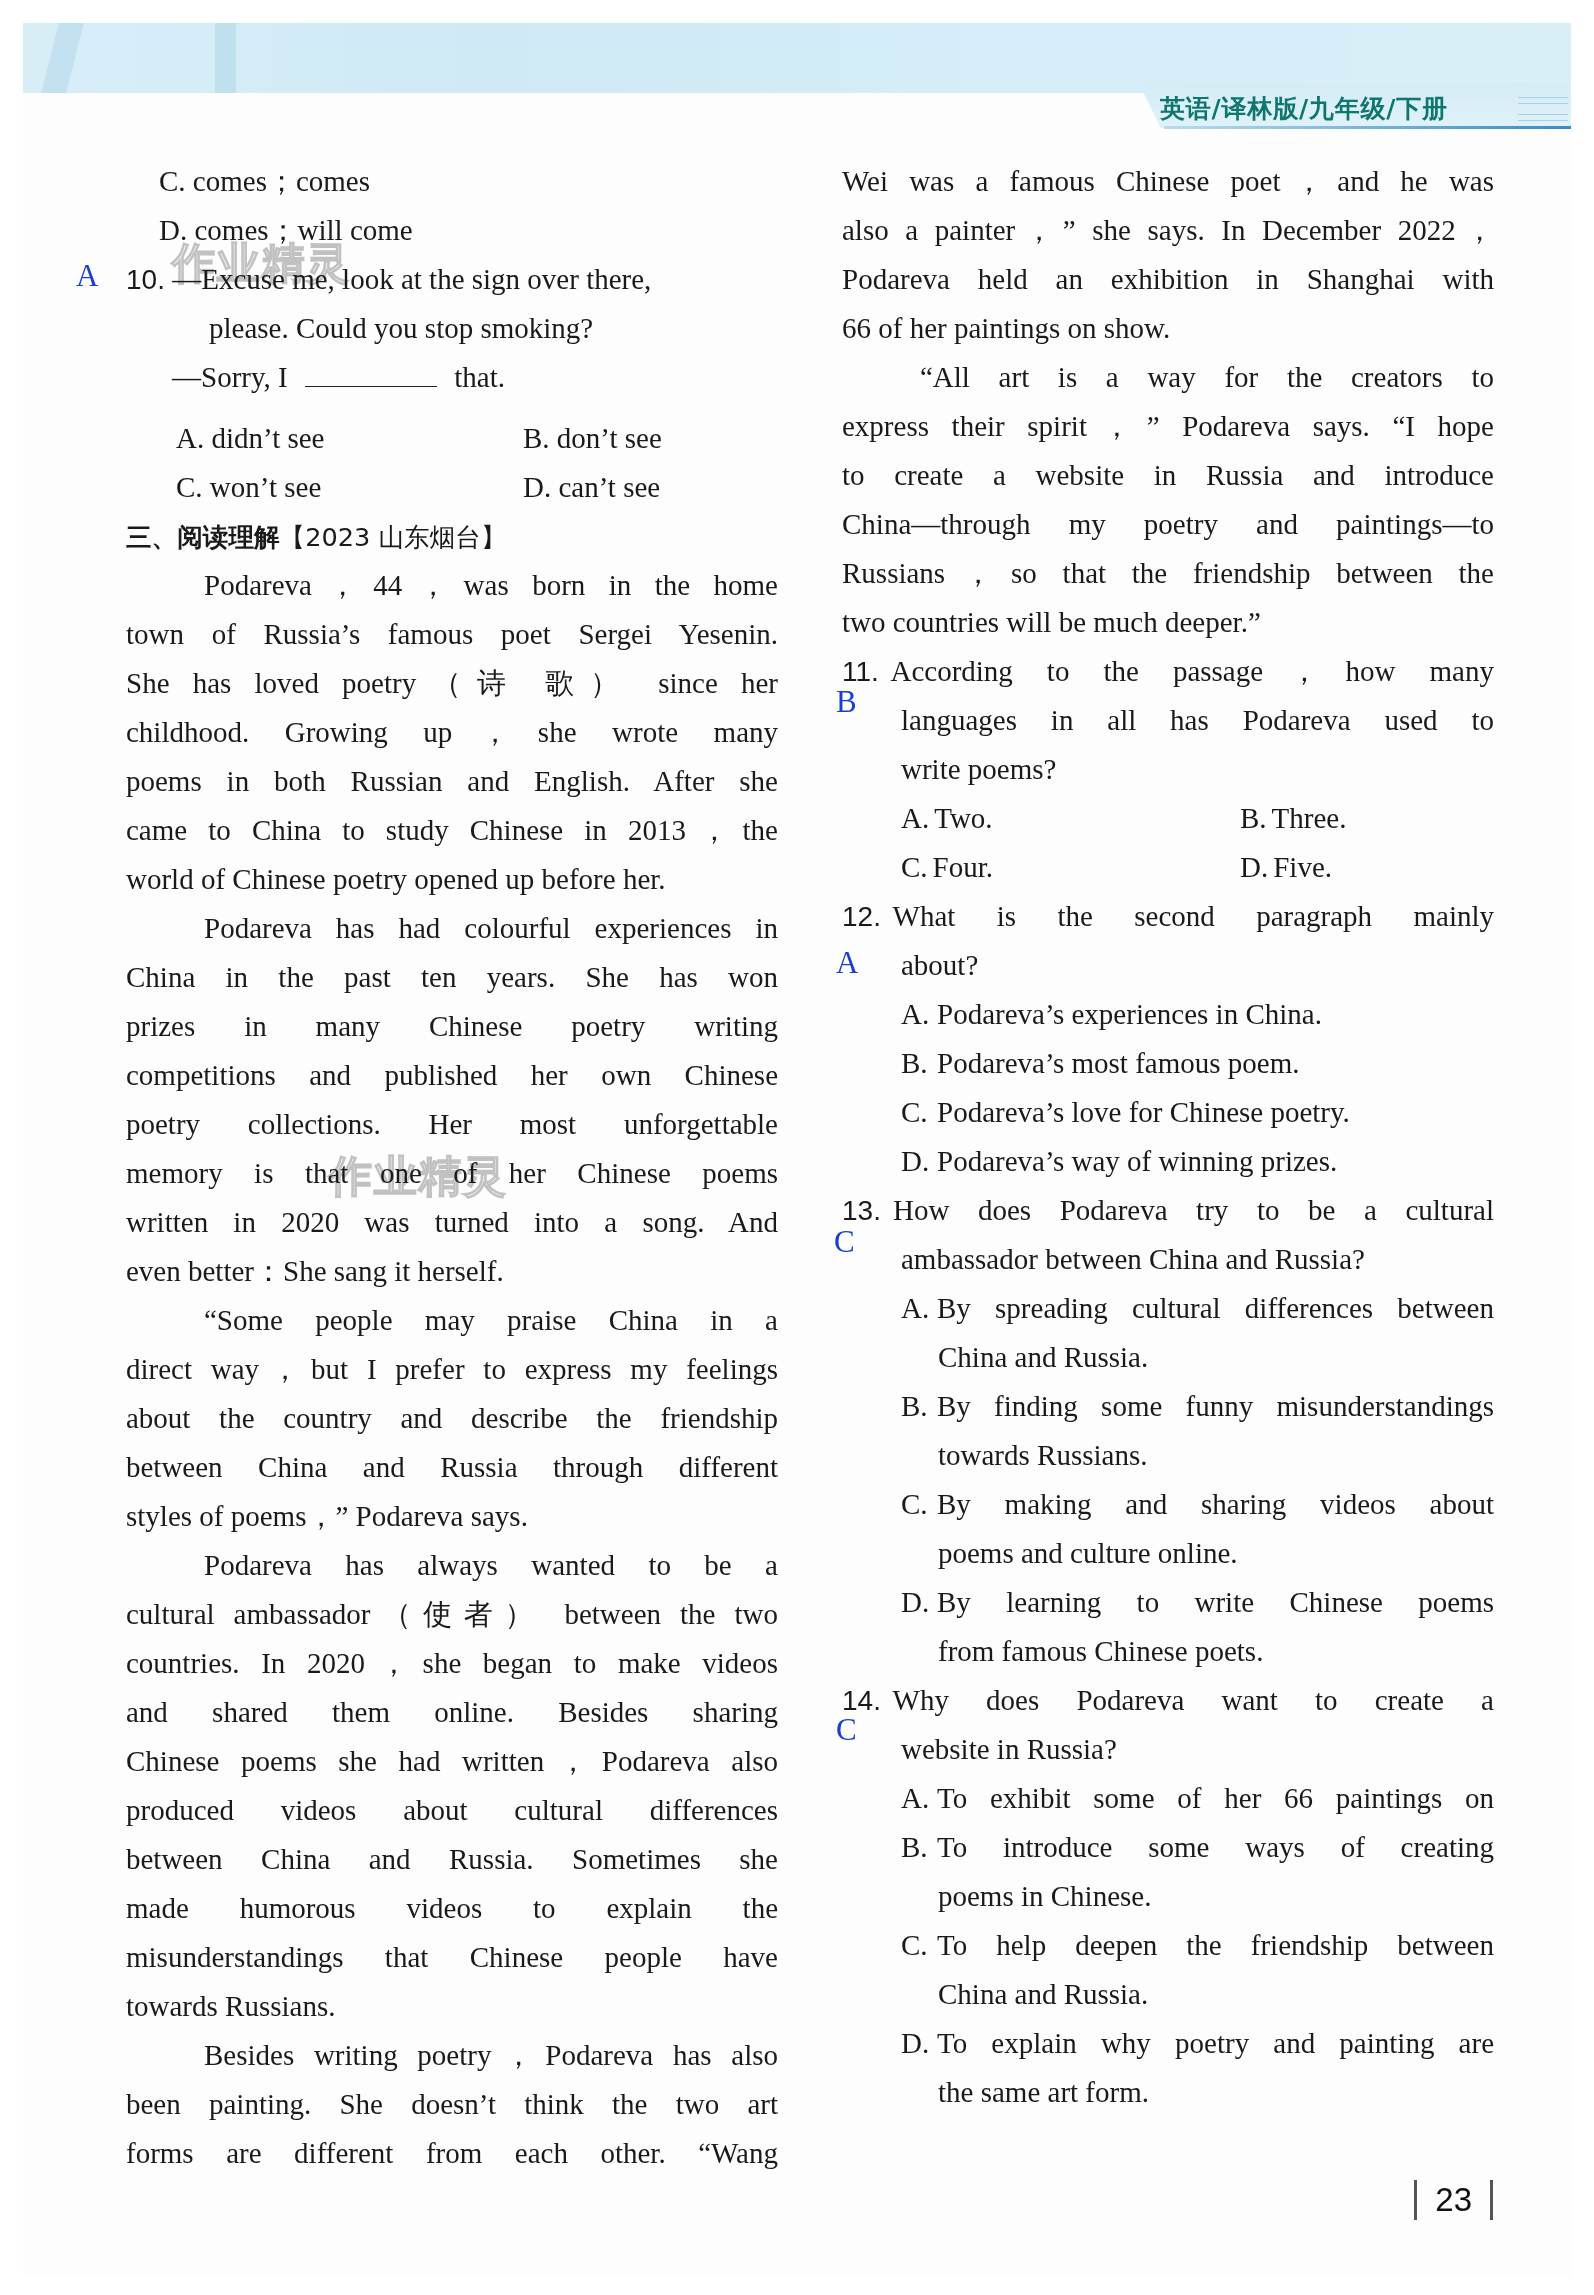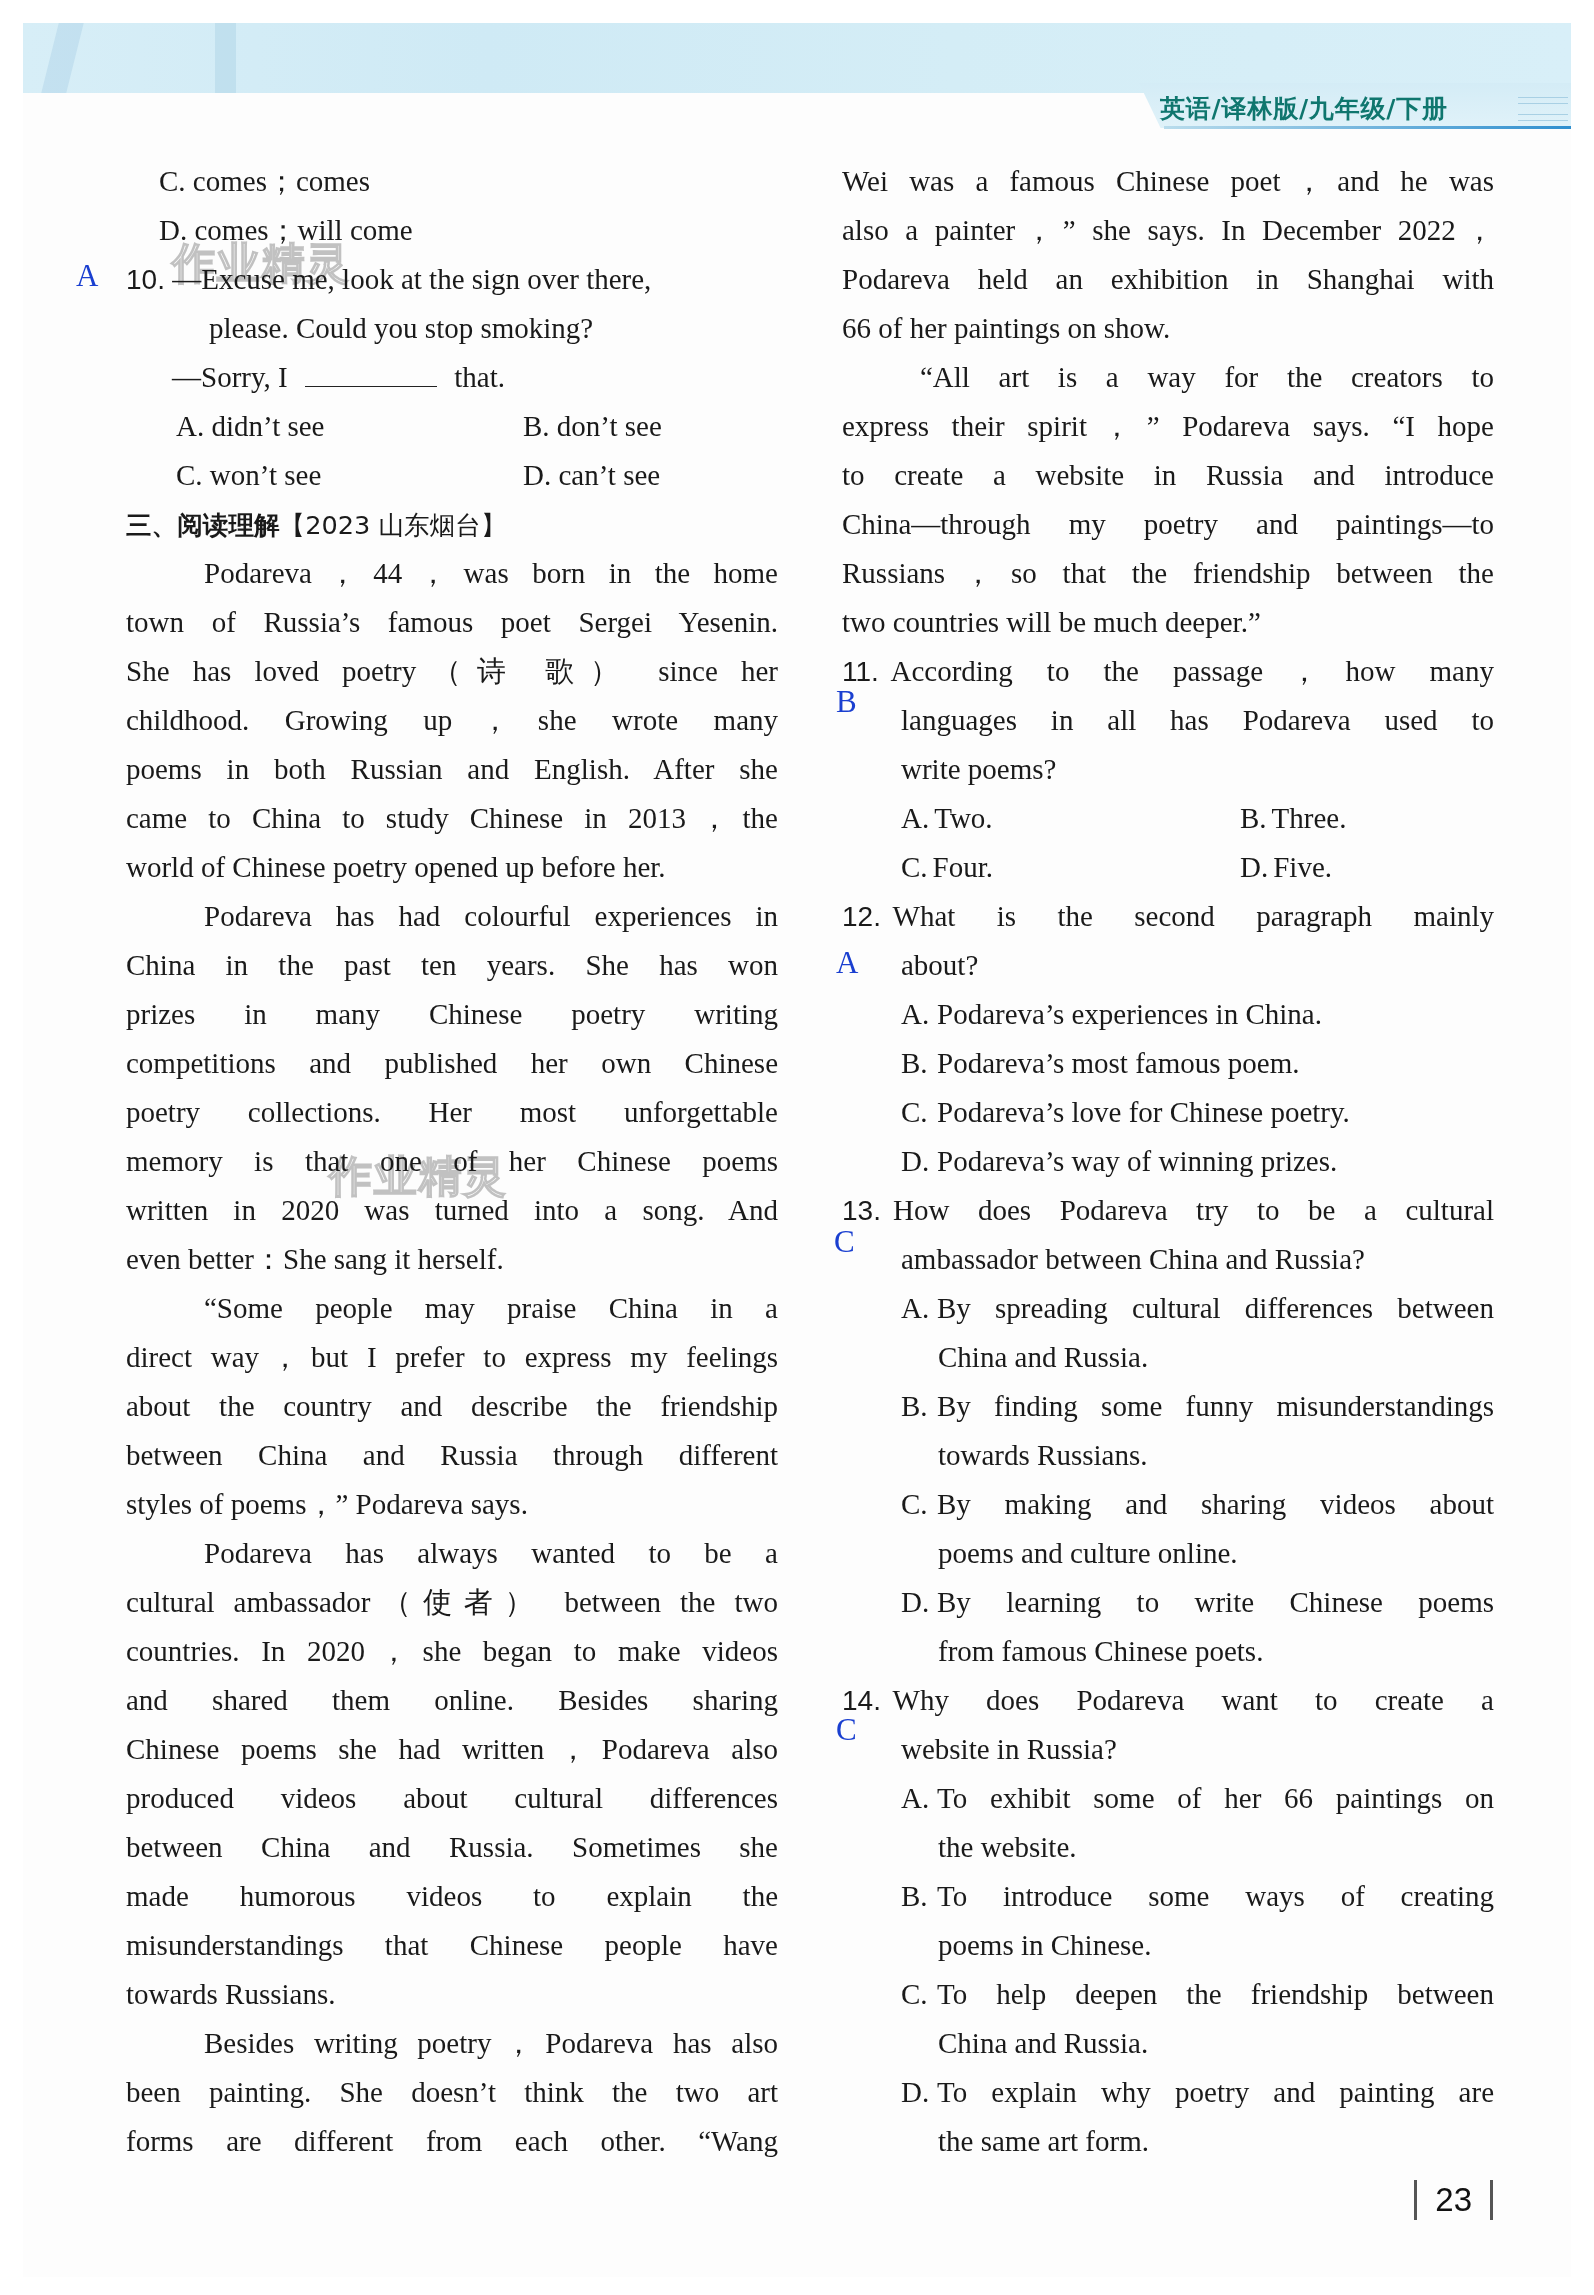--- a/index.html
+++ b/index.html
@@ -82,21 +82,21 @@
       <span>—Excuse me, look at the sign over there,</span>
     </div>
     <div class="line" style="padding-left:83px;">
       <span>please. Could you stop smoking?</span>
     </div>
     <div class="line" style="padding-left:46px;">
       <span>—Sorry, I</span>
       <span class="blank"></span>
       <span>that.</span>
     </div>
-    <div class="opt-row" style="padding-left:50px;">
+    <div class="opt-row" style="padding-left:50px;margin-top:12px;">
       <span style="width:347px;"><span>A.</span> <span>didn’t see</span></span>
       <span><span>B.</span> <span>don’t see</span></span>
     </div>
     <div class="opt-row" style="padding-left:50px;">
       <span style="width:347px;"><span>C.</span> <span>won’t see</span></span>
       <span><span>D.</span> <span>can’t see</span></span>
     </div>
   </div>
 
   <div class="line">
@@ -225,21 +225,20 @@
       <div>
         <div class="line j" style="padding-left: 0px; display: flex; gap: 11.6px;">
           <span class="qnum">14.</span>
           <span class="j" style="flex: 1 1 0%;">Why does Podareva want to create a</span>
         </div>
         <div class="line" style="padding-left: 59px;">website in Russia?</div>
         <div class="line" style="padding-left: 59px; display: flex;">
           <span style="width: 36px; flex: 0 0 auto;">A.</span>
           <span class="j" style="flex: 1 1 0%;">To exhibit some of her 66 paintings on</span>
         </div>
-        <div class="line" style="padding-left: 96px;">the website.</div>
         <div class="line" style="padding-left: 59px; display: flex;">
           <span style="width: 36px; flex: 0 0 auto;">B.</span>
           <span class="j" style="flex: 1 1 0%;">To introduce some ways of creating</span>
         </div>
         <div class="line" style="padding-left: 96px;">poems in Chinese.</div>
         <div class="line" style="padding-left: 59px; display: flex;">
           <span style="width: 36px; flex: 0 0 auto;">C.</span>
           <span class="j" style="flex: 1 1 0%;">To help deepen the friendship between</span>
         </div>
         <div class="line" style="padding-left: 96px;">China and Russia.</div>

